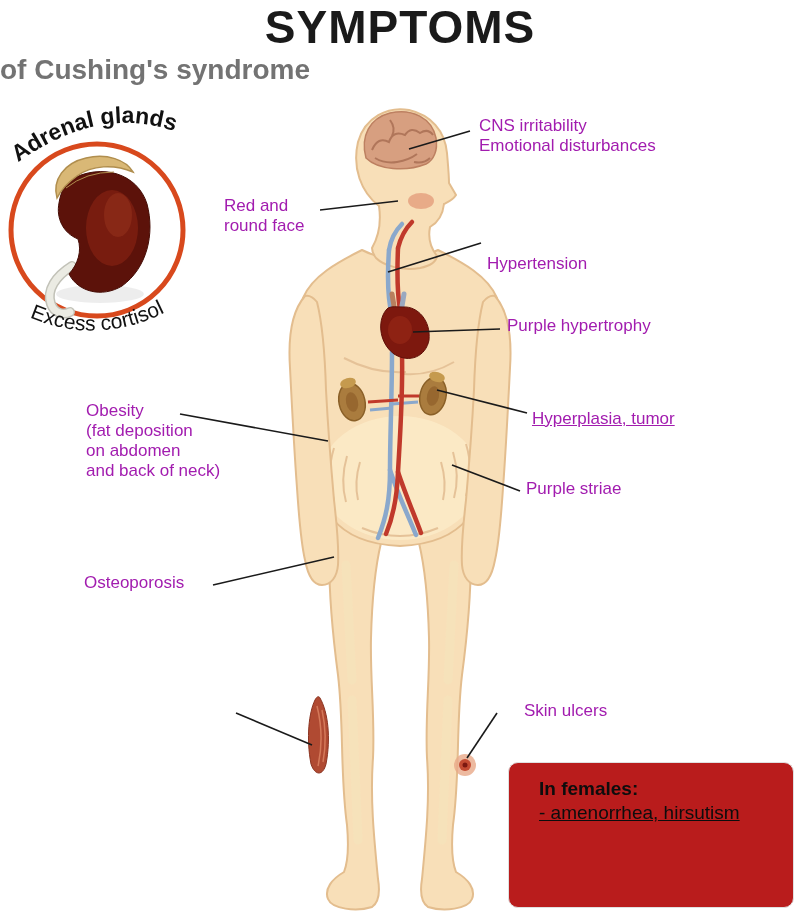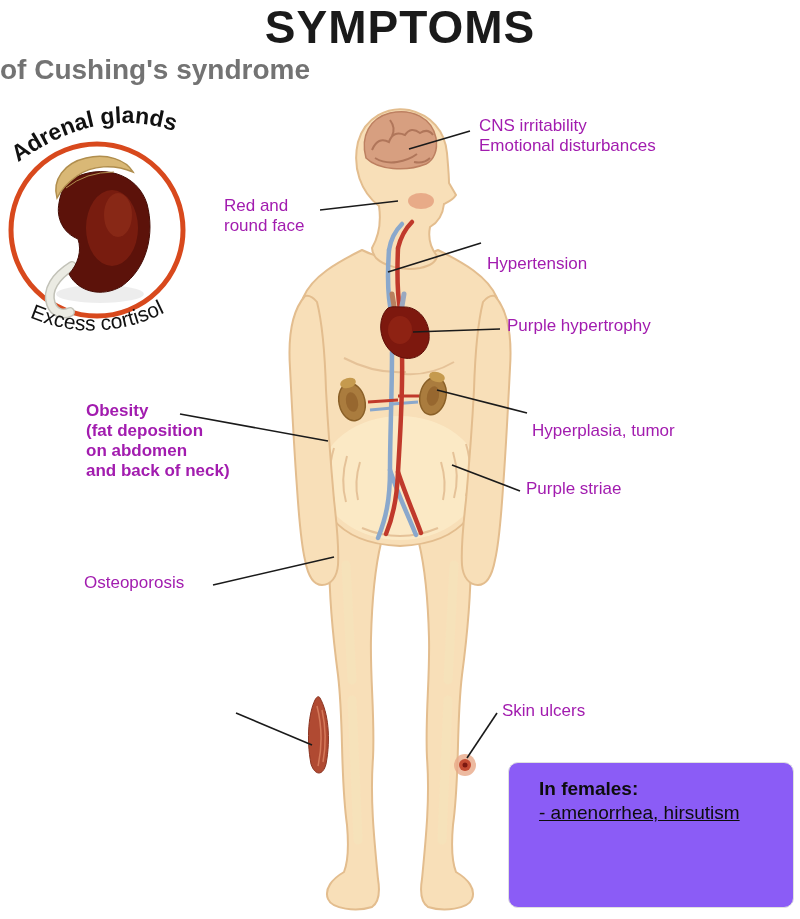--- a/index.html
+++ b/index.html
@@ -25,21 +25,21 @@
     font-size: 28px; font-weight: 700; color: #737373;
   }
   .label {
     position: absolute; z-index: 2;
     font-size: 17px; line-height: 1.18;
     white-space: pre-line; color: #a21caf;
   }
   .info-box {
     position: absolute; left: 508px; top: 762px; width: 286px; height: 146px;
     z-index: 2; box-sizing: border-box;
-    background: #8b5cf6; border: 1px solid #e0e0e0; border-radius: 10px;
+    background: #b91c1c; border: 1px solid #e0e0e0; border-radius: 10px;
     padding: 15px 8px 0 30px; font-size: 19px;
   }
   .ib-heading { font-weight: 700; margin-bottom: 2px; }
   .ib-item { margin-bottom: 10px; text-decoration: underline; }
   .inset-text-top { font-size: 23px; font-weight: 700; fill: #111; }
   .inset-text-bottom { font-size: 21px; fill: #111; }
 </style>
 </head>
 <body>
 
@@ -190,27 +190,27 @@
 
   <h1 class="page-title">SYMPTOMS</h1>
   <h2 class="page-subtitle">of Cushing's syndrome</h2>
 
   <div class="label" style="left:479px; top:116px;">CNS irritability
 Emotional disturbances</div>
   <div class="label" style="left:224px; top:196px;">Red and
 round face</div>
   <div class="label" style="left:487px; top:230px;margin-top:24px;">Hypertension</div>
   <div class="label" style="left:507px; top:316px;">Purple hypertrophy</div>
-  <div class="label" style="left:532px; top:421px;">Hyperplasia, tumor</div>
-  <div class="label" style="left:86px; top:401px;font-weight:bold;">Obesity
+  <div class="label" style="left:532px; top:409px;text-decoration:underline;">Hyperplasia, tumor</div>
+  <div class="label" style="left:86px; top:401px;">Obesity
 (fat deposition
 on abdomen
 and back of neck)</div>
   <div class="label" style="left:526px; top:479px;">Purple striae</div>
   <div class="label" style="left:84px; top:573px;">Osteoporosis</div>
-  <div class="label" style="left:502px; top:701px;">Skin ulcers</div>
+  <div class="label" style="left:524px; top:701px;">Skin ulcers</div>
 
   <div class="info-box">
     <div class="ib-heading">In females:</div>
     <div class="ib-item">- amenorrhea, hirsutism</div>
   </div>
 
 </div>
 
 </body></html>

